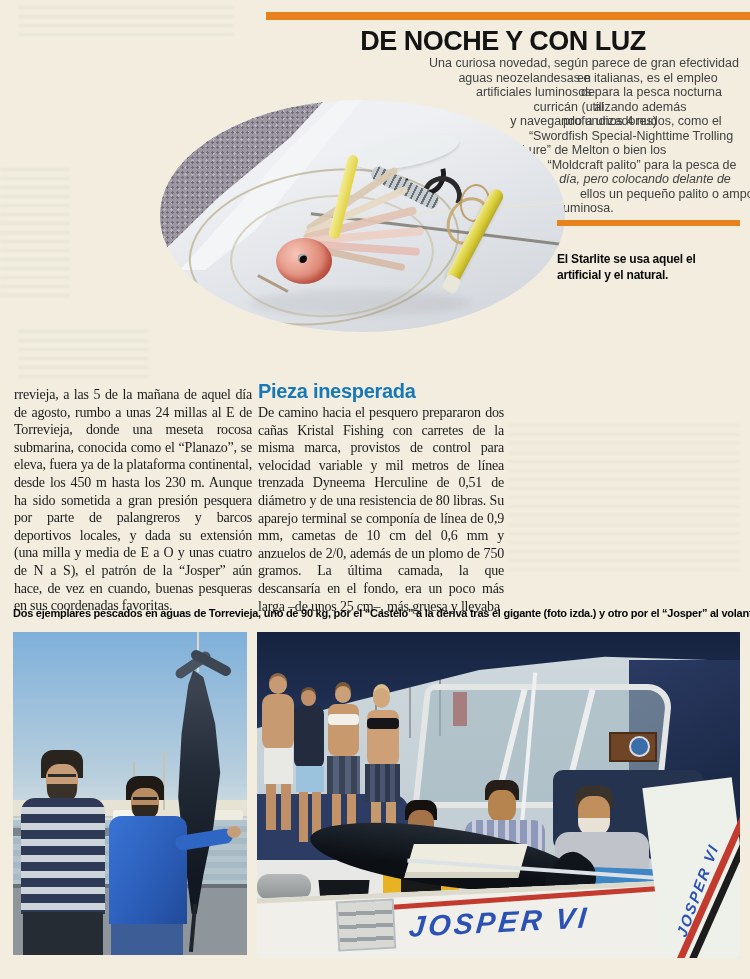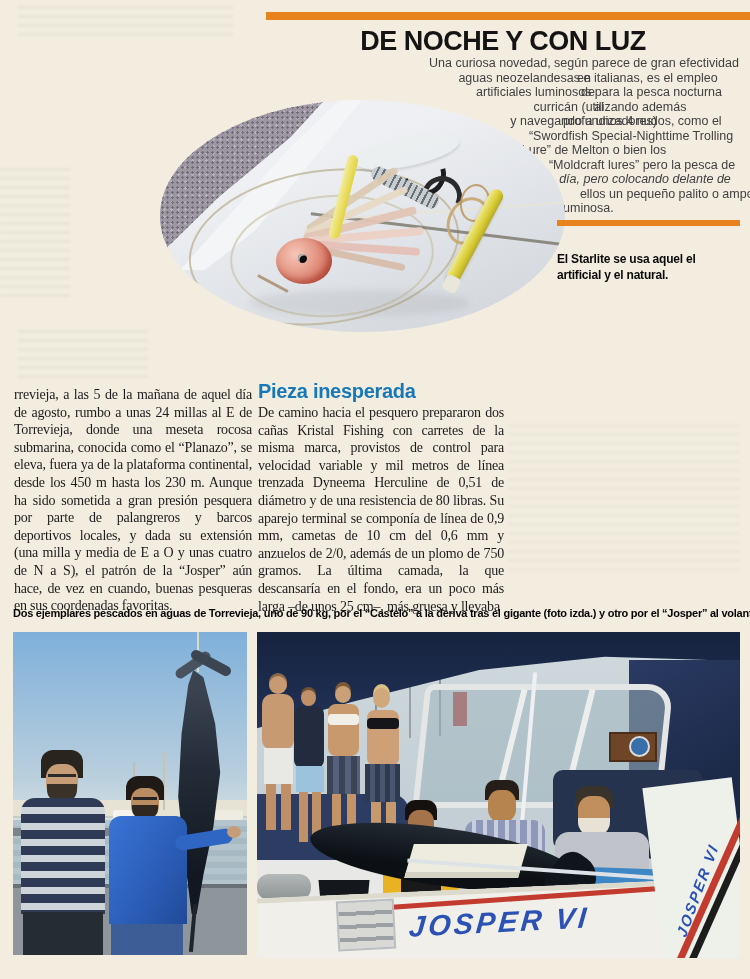--- a/index.html
+++ b/index.html
@@ -60,21 +60,21 @@
   <div class="abs bar" style="left:266px;top:12px;width:484px;height:8px;"></div>
   <div class="abs title">DE NOCHE Y CON LUZ</div>
 
   <div class="abs intro-line il1">aguas neozelandesas e italianas, es el empleo de</div>
   <div class="abs intro-line il0">Una curiosa novedad, según parece de gran efectividad en</div>
   <div class="abs intro-line il2">artificiales luminosos para la pesca nocturna al</div>
   <div class="abs intro-line il3">curricán (utilizando además profundizadores)</div>
   <div class="abs intro-line il4">y navegando a unos 4 nudos, como el</div>
   <div class="abs intro-line il5">“Swordfish Special-Nighttime Trolling</div>
   <div class="abs intro-line il6">Lure” de Melton o bien los</div>
-  <div class="abs intro-line il7">“Moldcraft lures” pero la pesca de</div>
+  <div class="abs intro-line il7">“Moldcraft palito” para la pesca de</div>
   <div class="abs intro-line il8">día, pero colocando delante de</div>
   <div class="abs intro-line il9">ellos un pequeño palito o ampolla</div>
   <div class="abs intro-line il10">luminosa.</div>
 
   <div class="abs oval photo">
 
     <div class="abs speckle" style="left:-20px;top:-20px;width:260px;height:190px;
          clip-path:polygon(0 0,78% 0,58% 30%,30% 62%,12% 86%,0 100%);"></div>
     <div class="abs" style="left:-10px;top:-10px;width:250px;height:180px;background:#f4f5f7;
          clip-path:polygon(80% 0,88% 0,42% 78%,22% 100%,12% 100%,56% 32%);"></div>

